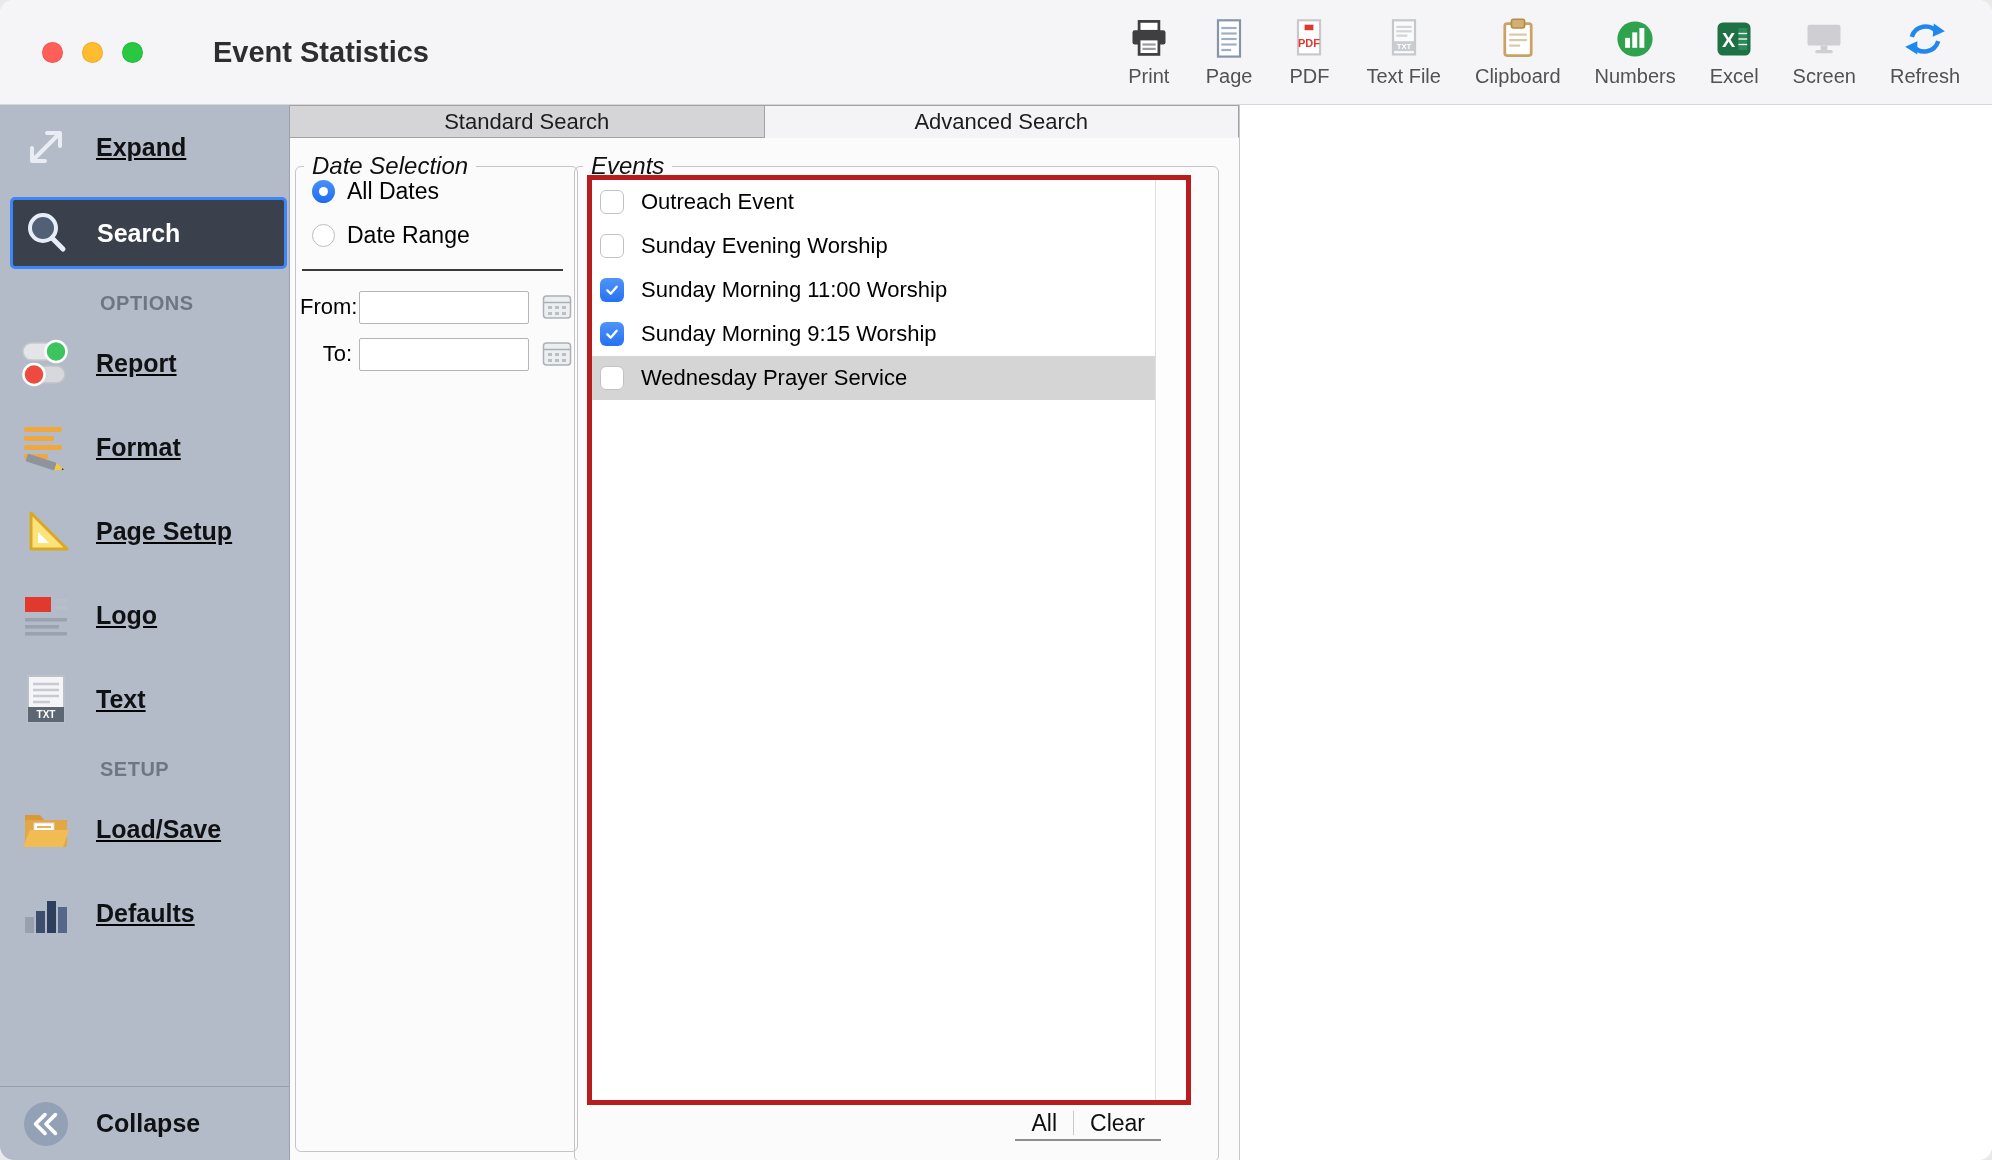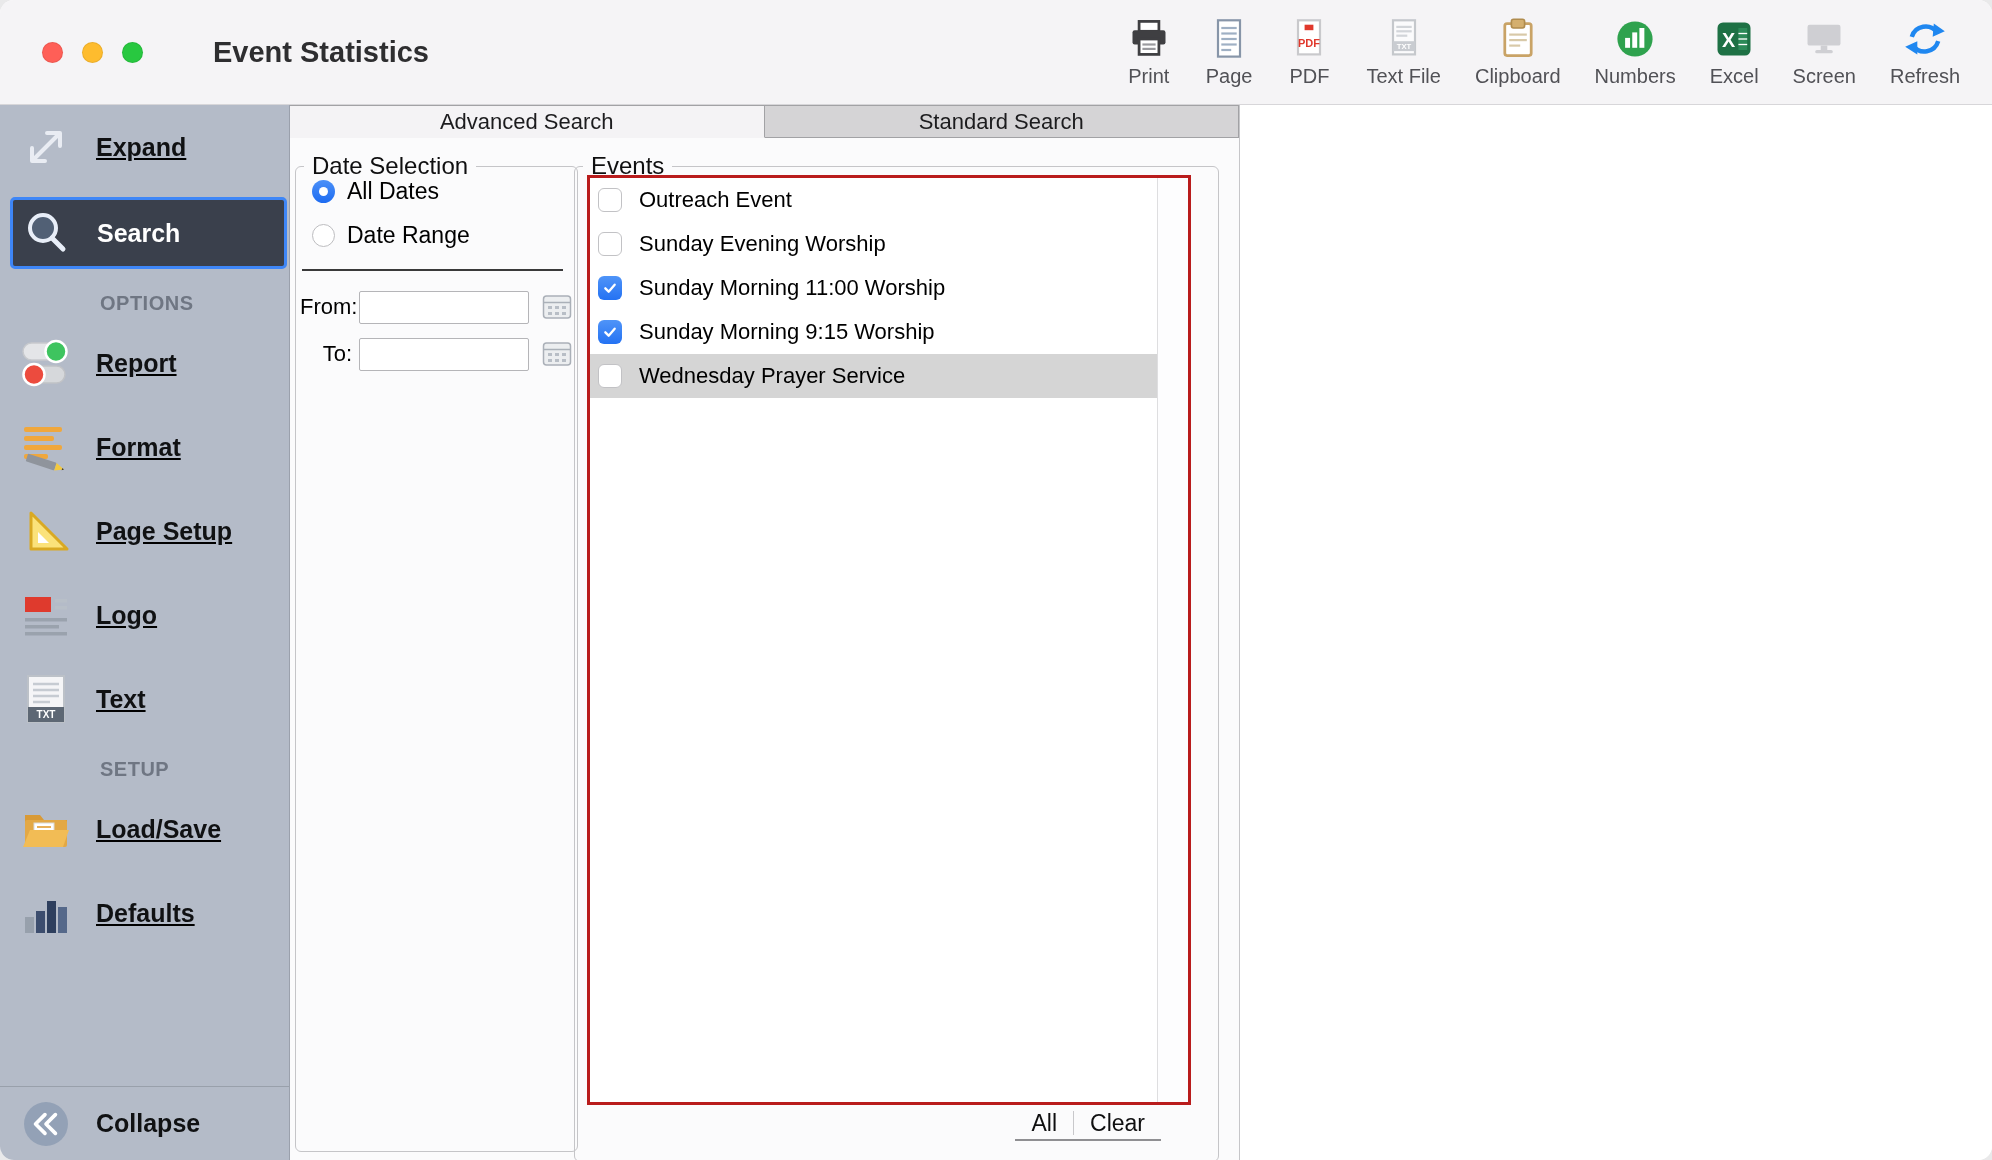--- a/index.html
+++ b/index.html
@@ -92,21 +92,21 @@
   .tab.selected { background:#f4f3f5; border-bottom-color:transparent; }
 
   .content { position:relative; flex:1; background:#fbfbfc; }
 
   .groupbox { position:absolute; border:1px solid #c5c5c8; border-radius:6px; box-sizing:border-box; }
   #date-group   { left:5px;   top:28px; width:283px; height:986px; }
   #events-group { left:284px; top:28px; width:645px; height:996px; }
   .legend {
     position:absolute; top:-15px; left:8px;
     background:#fbfbfc; padding:0 8px;
-    font-size:24px; color:#0f0f10; white-space:nowrap;
+    font-size:24px; color:#0f0f10; white-space:nowrap;font-style:italic;
   }
 
   
   .radio-row { display:flex; align-items:center; gap:12px; height:44px; padding-left:16px; font-size:23px; color:#000; }
   .radio-row.first { margin-top:2px; }
   .radio { width:23px; height:23px; flex:0 0 23px; border-radius:50%;
            background:#fff; border:1.5px solid #bdbdc0; box-sizing:border-box; position:relative; }
   .radio.checked { background:linear-gradient(180deg,#4b90f8,#1e6cf1); border:none; }
   .radio.checked::after { content:""; position:absolute; inset:0; margin:auto; width:9px; height:9px; border-radius:50%; background:#fff; }
 
@@ -120,21 +120,21 @@
     border:1px solid #b5b5b8; border-radius:2px; background:#fff;
     font-size:21px; padding:0 8px;
     font-family:"Liberation Sans","DejaVu Sans",sans-serif;
   }
   .cal-btn { margin-left:12px; width:32px; height:30px; background:none; border:none; padding:0; display:flex; align-items:center; justify-content:center; }
   .cal-btn svg { width:30px; height:28px; }
 
   
   .events-list {
     position:absolute; left:12px; top:8px; right:27px; bottom:56px;
-    border:3px solid #b91c1c; background:#fff; display:flex; overflow:hidden;
+    border:5px solid #b91c1c; background:#fff; display:flex; overflow:hidden;
   }
   .rows { flex:1; min-width:0; }
   .scrolltrack { flex:0 0 30px; border-left:1px solid #dedee0; background:#fdfdfe; }
   .event-row { height:44px; display:flex; align-items:center; gap:17px; padding-left:8px; font-size:22px; color:#000; }
   .event-row.highlighted { background:#d5d5d5; }
   .checkbox {
     width:24px; height:24px; flex:0 0 24px; border-radius:6px;
     background:#fff; border:1.5px solid #c2c2c5; box-sizing:border-box;
     display:flex; align-items:center; justify-content:center;
   }
@@ -427,22 +427,22 @@
           </svg>
         </span>
         <span class="side-label">Collapse</span>
       </div>
 
     </aside>
 
     <div class="main">
 
       <div class="tabbar">
+        <div class="tab">Standard Search</div>
         <div class="tab selected">Advanced Search</div>
-        <div class="tab">Standard Search</div>
       </div>
 
       <div class="content">
 
         <div class="groupbox" id="date-group">
           <span class="legend">Date Selection</span>
 
           <div class="radio-row first">
             <span class="radio checked"></span>
             <span>All Dates</span>

